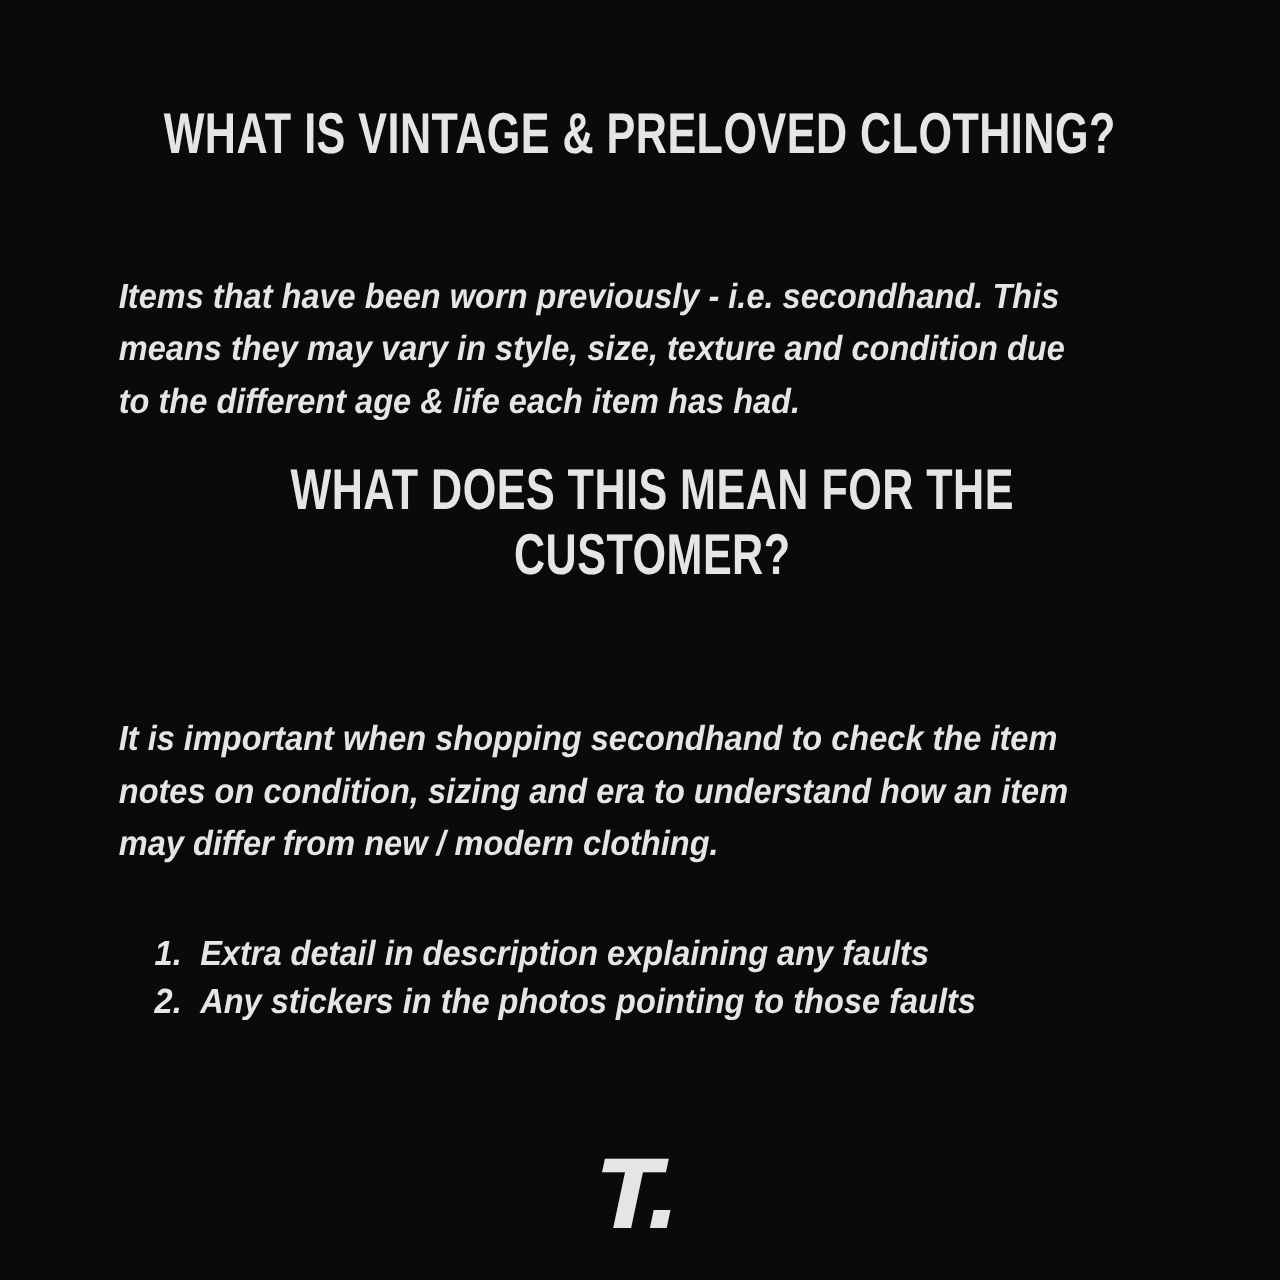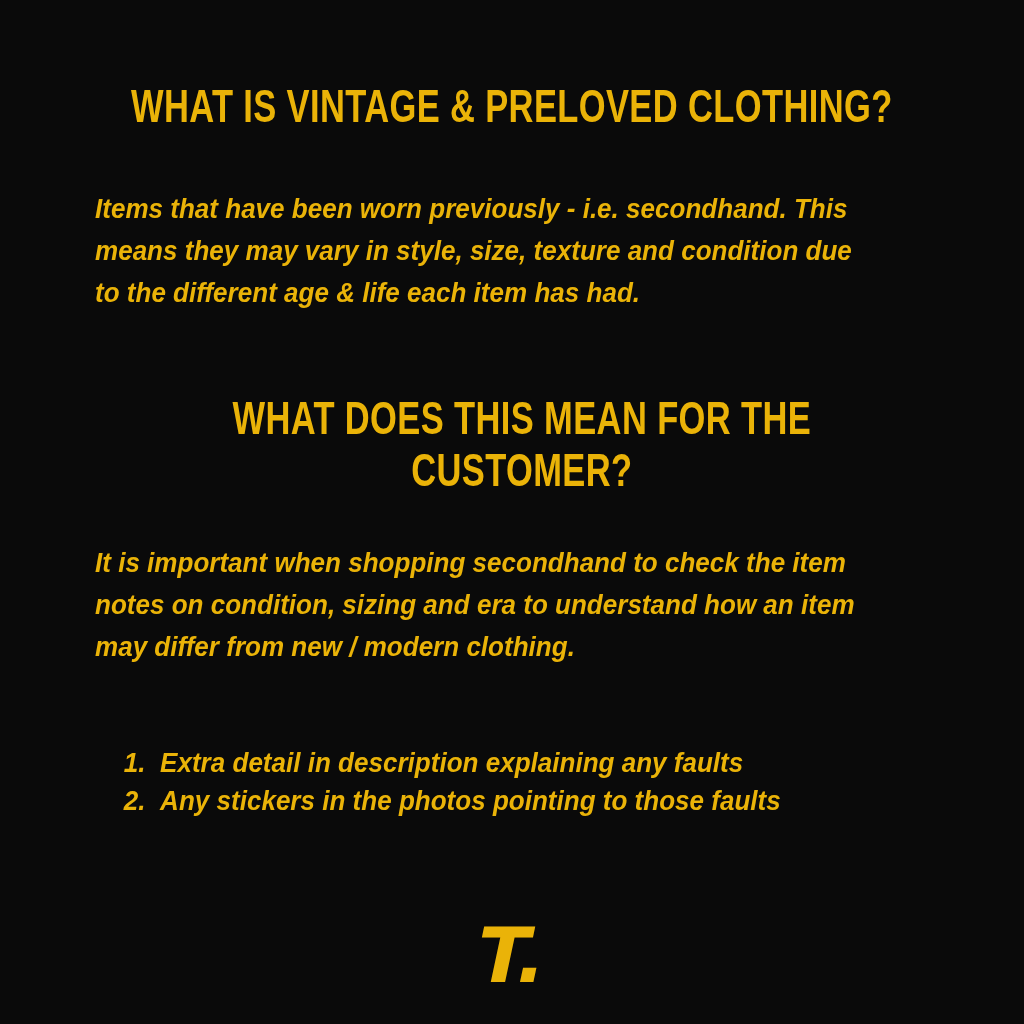--- a/index.html
+++ b/index.html
@@ -26,31 +26,32 @@
     letter-spacing: 0.5px;
     white-space: pre-line;
   }
   .heading .condense {
     display: inline-block;
     transform: scaleX(0.75);
     transform-origin: 50% 50%;
     white-space: pre-line;
   }
   .title { top: 80px; }
-  .subheading { top: 392px; padding-left: 19px; }
+  .subheading { top: 365px; padding-left: 19px; }
   
   .body-block {
     position: absolute;
     left: 95px;
     width: 900px;
     font-weight: bold;
     font-style: italic;
     font-size: 28px;
     line-height: 42px;
     white-space: pre-line;
+    margin-top: 28px;
   }
   .body-block .condense {
     display: inline-block;
     transform: scaleX(0.93);
     transform-origin: 0 0;
     white-space: pre-line;
   }
   .intro-body { top: 188px; }
   .customer-body { top: 542px; }
   .listings-intro { top: 672px; }
@@ -82,21 +83,21 @@
     font-family: "DejaVu Sans", sans-serif;
     font-weight: bold;
     font-size: 76px;
     line-height: 80px;
     transform: skewX(-12deg);
   }
 </style>
 </head>
 <body>
 
-<div class="page" style="background: rgb(10, 10, 10); color: #eab308;">
+<div class="page" style="background: rgb(10, 10, 10); color: #e5e5e5;">
 
   <h1 class="heading title"><span class="condense">WHAT IS VINTAGE &amp; PRELOVED CLOTHING?</span></h1>
 
   <div class="body-block intro-body"><span class="condense">Items that have been worn previously - i.e. secondhand. This
 means they may vary in style, size, texture and condition due
 to the different age &amp; life each item has had.</span></div>
 
   <h2 class="heading subheading"><span class="condense">WHAT DOES THIS MEAN FOR THE
 CUSTOMER?</span></h2>
 

